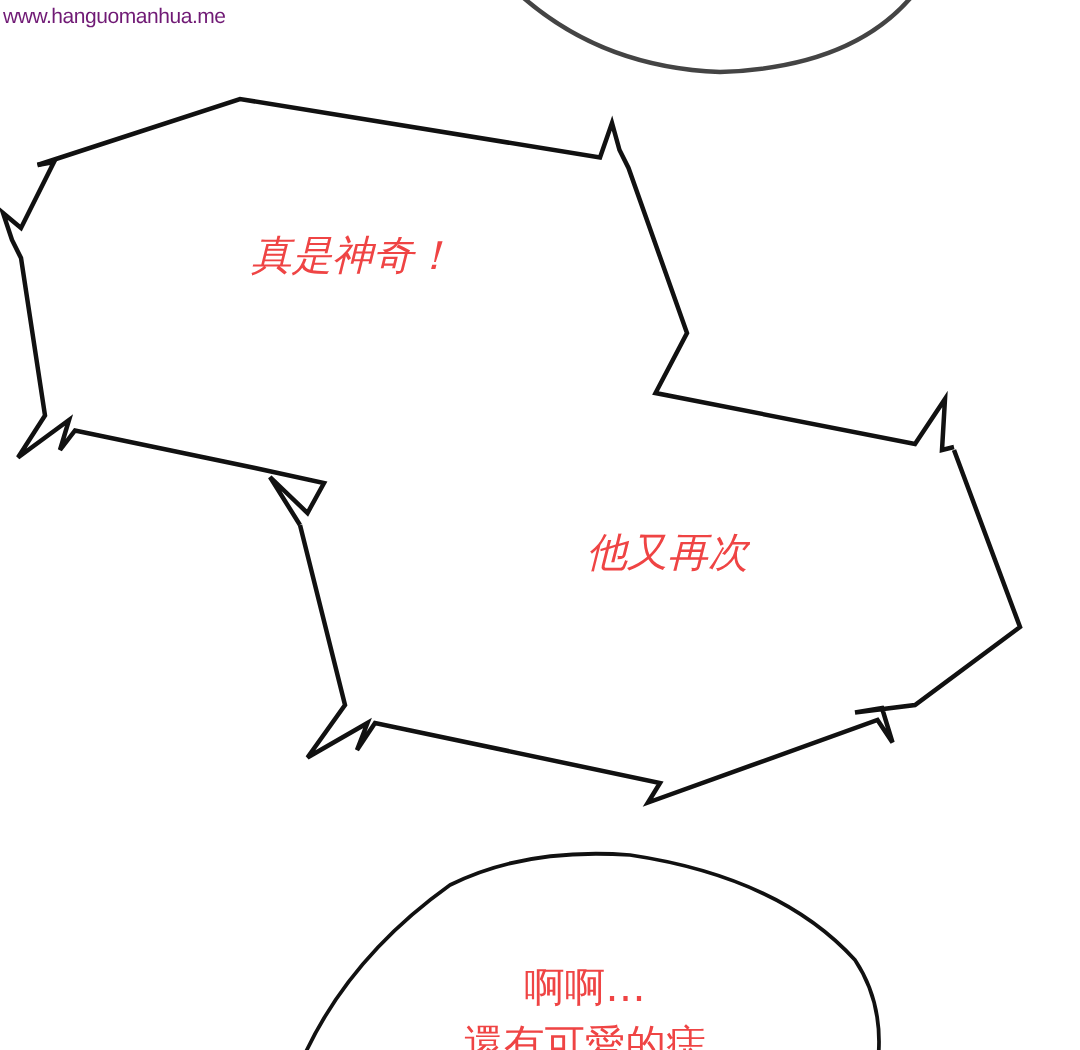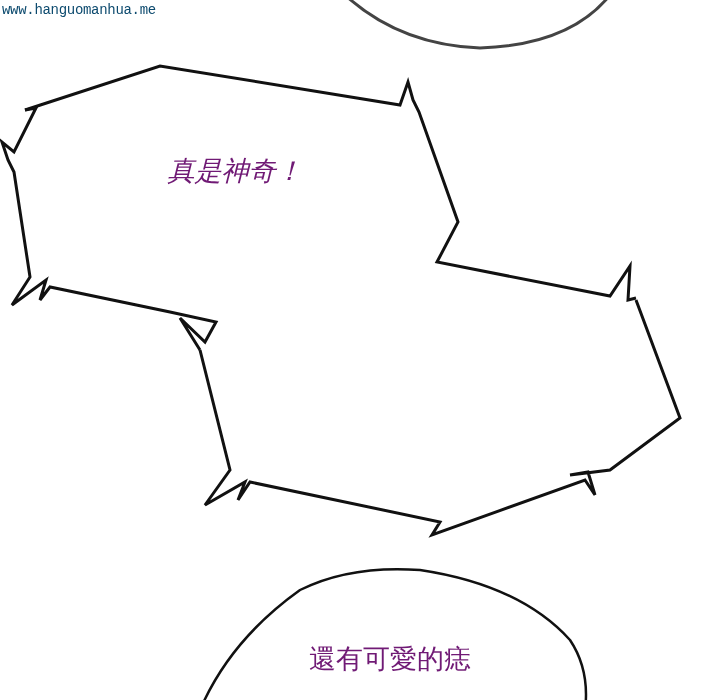--- a/index.html
+++ b/index.html
@@ -1,24 +1,24 @@
 <!DOCTYPE html>
 <html><head>
   <meta charset="utf-8">
   <style>
     html, body { margin: 0; padding: 0; background: #ffffff; }
     body { width: 720px; height: 700px; position: relative; overflow: hidden; font-family: "DejaVu Sans", sans-serif; }
     .watermark {
       position: absolute; left: 2px; top: 2px;
-      font-family: Liberation Mono, monospace; font-size: 14px; color: #0c4a6e;
+      font-family: Liberation Sans, sans-serif; font-size: 14px; color: #701a75;
       letter-spacing: -0.3px;
     }
     svg.bubbles { position: absolute; left: 0; top: 0; width: 720px; height: 700px; }
     .dialog {
-      position: absolute; color: #701a75; font-size: 27px; line-height: 38px;
+      position: absolute; color: #ef4444; font-size: 27px; line-height: 38px;
       text-align: center; font-style: italic; white-space: nowrap;
       font-family: "DejaVu Sans", sans-serif;
     }
     .dialog span { display: block; }
     .censored { filter: blur(0.4px); position: relative; }
     .blur-bar {
       position: absolute; left: 0; top: 2px; height: 14px;
       background: rgba(90,90,90,0.45); filter: blur(4px);
     }
     .dialog-3 { font-style: normal; }
@@ -38,17 +38,19 @@
   <path d="M 200 350 L 230 470 L 205 505 L 245 482 L 238 500 L 250 482 L 440 522 L 432 535 L 585 480 L 595 495 L 588 472 L 570 475 L 610 470 L 680 418 L 636 300" fill="none" stroke="#111" stroke-width="3" stroke-linejoin="miter"></path>
 
   <path d="M 200 710 Q 230 640 300 590 Q 350 565 420 570 Q 520 585 570 640 Q 590 670 585 710" fill="none" stroke="#111" stroke-width="2.5"></path>
 </svg>
 
 <div class="dialog" style="left:60px; top:152px; width:350px;">
   <span>真是神奇！</span>
 </div>
 
 <div class="dialog" style="left:300px; top:350px; width:290px;">
+  <span>他又再次</span>
 </div>
 
 <div class="dialog dialog-3" style="left:270px; top:640px; width:240px;">
+  <span>啊啊…</span>
   <span>還有可愛的痣</span>
 </div>
 
 </body></html>

